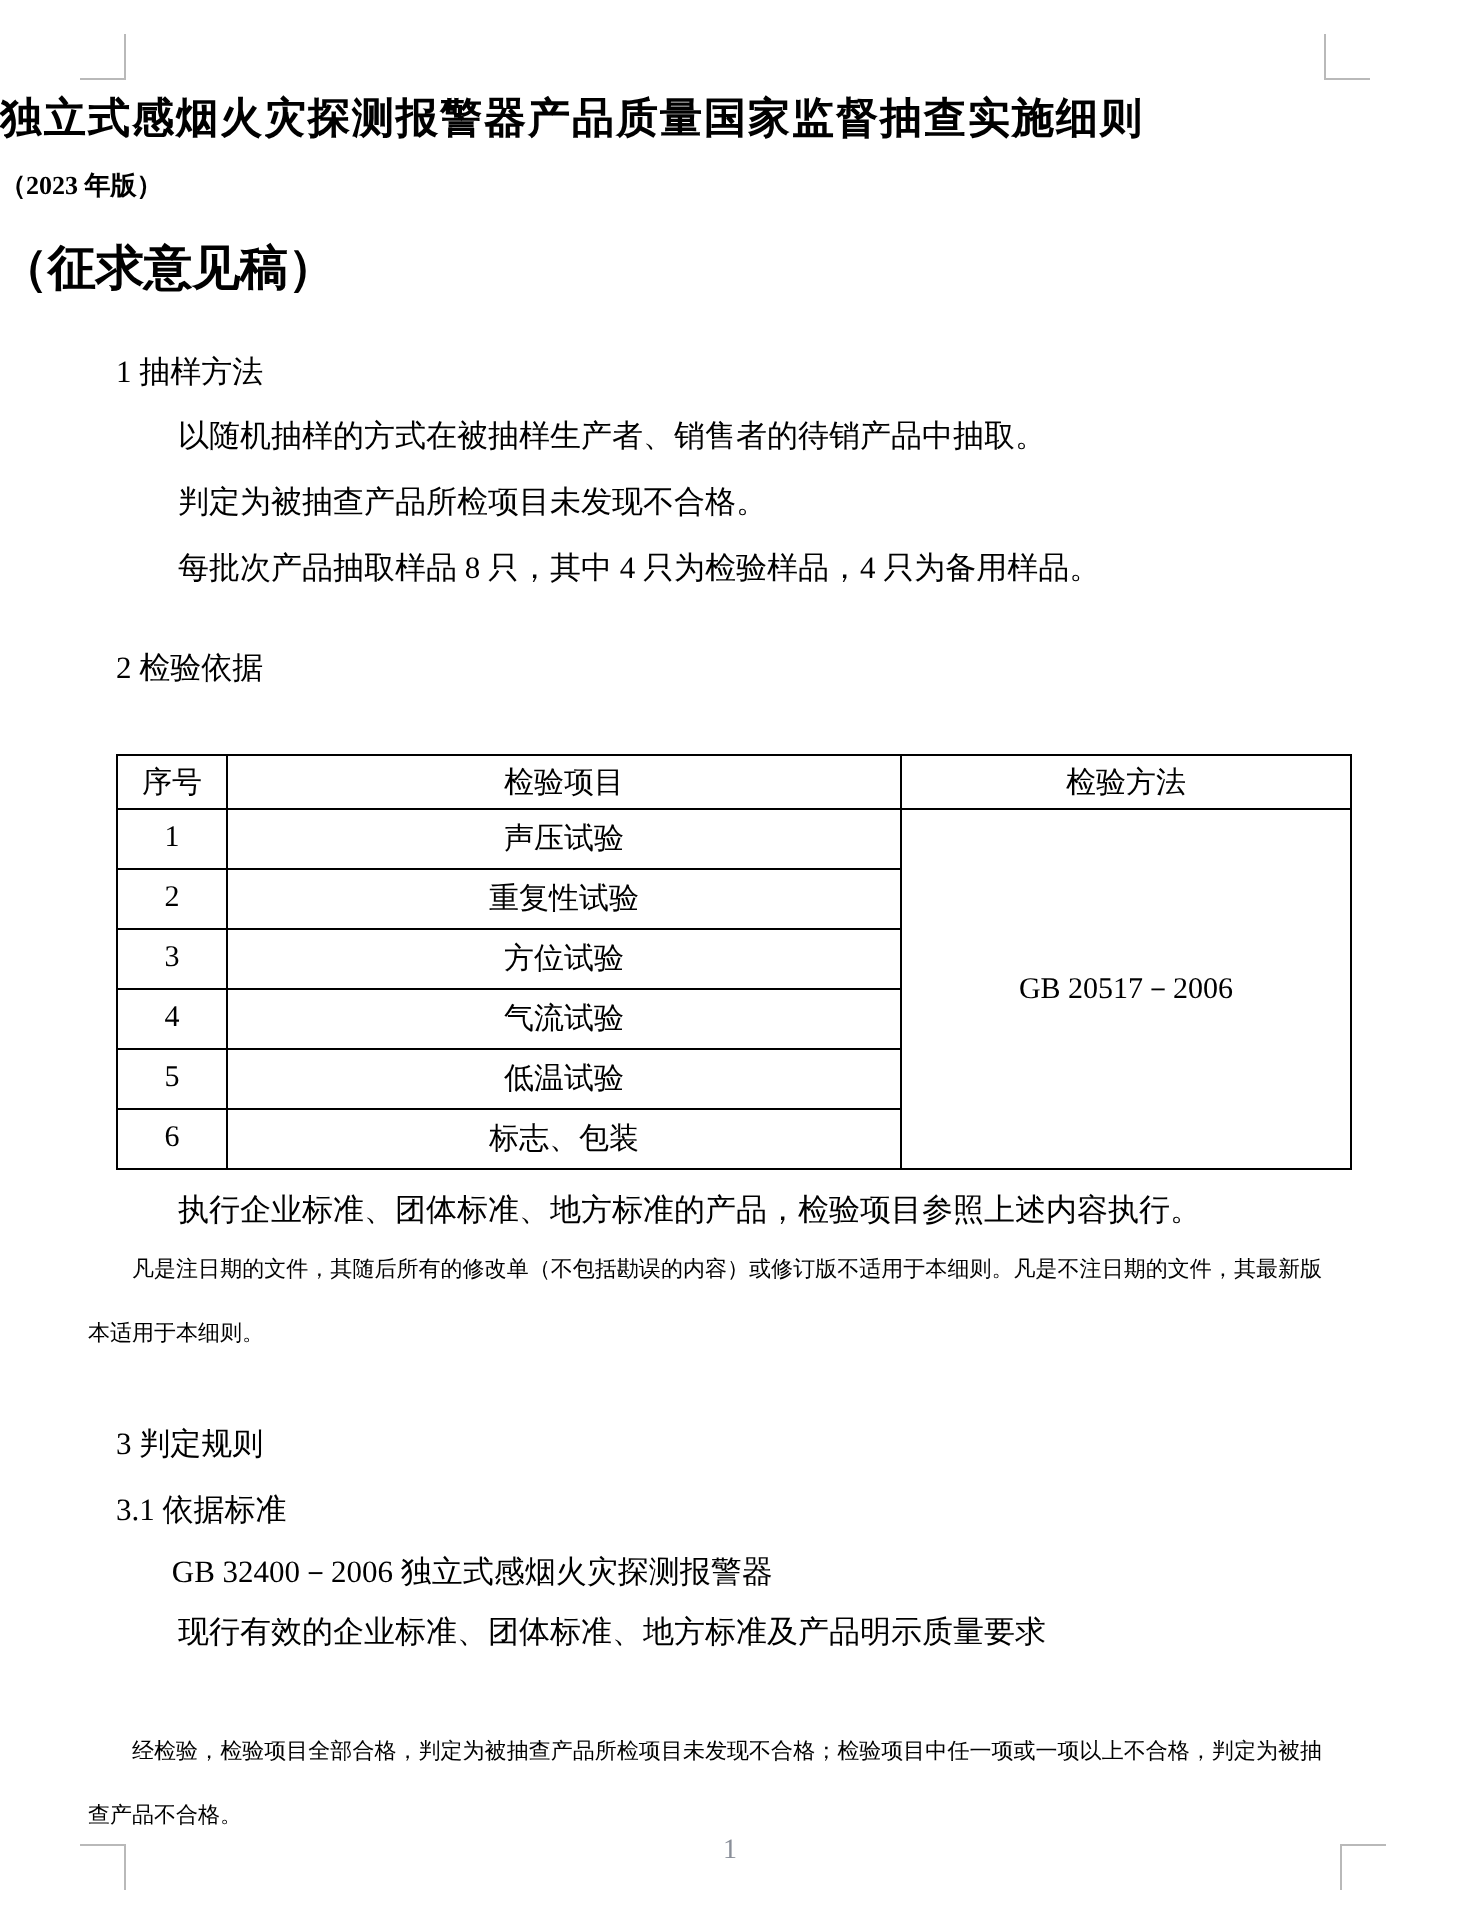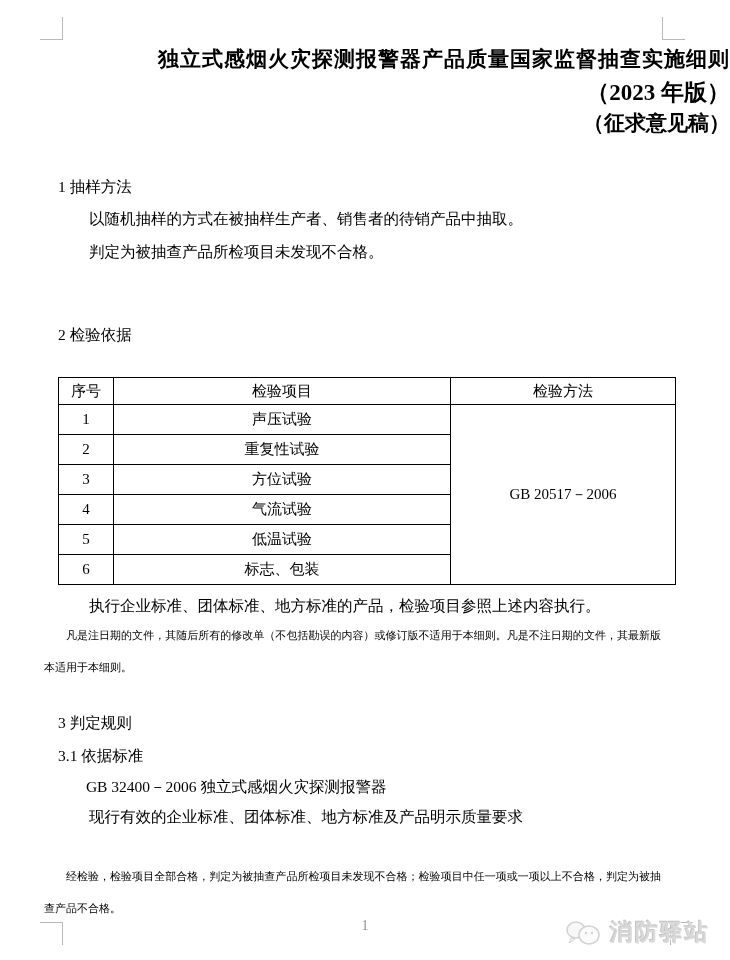--- a/index.html
+++ b/index.html
@@ -15,24 +15,24 @@
   }
   .page{position:relative;width:730px;height:960px;background:var(--page-bg);}
 
   
   .crop{position:absolute;width:22px;height:22px;}
   .crop.tl{left:40px;top:17px;border-right:1px solid var(--crop-mark);border-bottom:1px solid var(--crop-mark);}
   .crop.tr{left:662px;top:17px;border-left:1px solid var(--crop-mark);border-bottom:1px solid var(--crop-mark);}
   .crop.bl{left:40px;top:922px;border-right:1px solid var(--crop-mark);border-top:1px solid var(--crop-mark);}
   .crop.br{left:670px;top:922px;border-left:1px solid var(--crop-mark);border-top:1px solid var(--crop-mark);}
 
-  .title-block{position:absolute;top:44px;left:0;width:730px;text-align:right;font-weight:bold;}
+  .title-block{position:absolute;top:44px;left:0;width:730px;text-align:left;font-weight:bold;}
   .title-l1{font-size:21px;line-height:30px;letter-spacing:1px;}
-  .title-l2{font-size:23px;line-height:26px;margin-top:6px;}
-  .title-l3{font-size:21px;line-height:26px;margin-top:4px;}
+  .title-l2{font-size:13px;line-height:26px;margin-top:6px;}
+  .title-l3{font-size:24px;line-height:26px;margin-top:18px;font-family:Liberation Mono, monospace;}
 
   .line{position:absolute;left:58px;width:617px;font-size:15.5px;line-height:22px;text-align:justify;white-space:nowrap;}
   .para{position:absolute;left:44px;width:617px;font-size:11px;line-height:32px;text-align:justify;}
   .ind{text-indent:2em;}
   .ind-sm{text-indent:1.8em;}
 
   table.spec{
     position:absolute;left:58px;top:377px;width:617px;
     border-collapse:collapse;table-layout:fixed;
   }
@@ -68,20 +68,21 @@
 
   <div class="title-block">
     <div class="title-l1">独立式感烟火灾探测报警器产品质量国家监督抽查实施细则</div>
     <div class="title-l2">（2023 年版）</div>
     <div class="title-l3">（征求意见稿）</div>
   </div>
 
   <div class="line" style="top:176px">1 抽样方法</div>
   <div class="line ind" style="top:208px">以随机抽样的方式在被抽样生产者、销售者的待销产品中抽取。</div>
   <div class="line ind" style="top:241px">判定为被抽查产品所检项目未发现不合格。</div>
+  <div class="line ind" style="top:274px">每批次产品抽取样品 8 只，其中 4 只为检验样品，4 只为备用样品。</div>
 
   <div class="line" style="top:324px">2 检验依据</div>
 
   <table class="spec">
     <colgroup>
       <col style="width:55px">
         <col style="width:337px">
         <col style="width:225px">
     </colgroup>
     <tbody>
@@ -122,24 +123,14 @@
   <div class="para ind" style="top:619px">凡是注日期的文件，其随后所有的修改单（不包括勘误的内容）或修订版不适用于本细则。凡是不注日期的文件，其最新版本适用于本细则。</div>
 
   <div class="line" style="top:712px">3 判定规则</div>
   <div class="line" style="top:745px">3.1 依据标准</div>
   <div class="line ind-sm" style="top:776px">GB 32400－2006 独立式感烟火灾探测报警器</div>
   <div class="line ind" style="top:806px">现行有效的企业标准、团体标准、地方标准及产品明示质量要求</div>
   <div class="para ind" style="top:860px">经检验，检验项目全部合格，判定为被抽查产品所检项目未发现不合格；检验项目中任一项或一项以上不合格，判定为被抽查产品不合格。</div>
 
   <div class="page-number">1</div>
 
-  <div class="watermark">
-    <svg width="38" height="28" viewBox="0 0 38 28">
-      <ellipse cx="11" cy="11" rx="9" ry="8" fill="#f7f7f7" stroke="#d2d2d2" stroke-width="1.5"></ellipse>
-      <ellipse cx="24" cy="16" rx="10" ry="9" fill="#fbfbfb" stroke="#d2d2d2" stroke-width="1.5"></ellipse>
-      <circle cx="21" cy="14" r="1.2" fill="#d2d2d2"></circle>
-      <circle cx="27" cy="14" r="1.2" fill="#d2d2d2"></circle>
-      <path d="M6 19 L4 24 L10 20 Z" fill="#f7f7f7" stroke="#d2d2d2" stroke-width="1"></path>
-    </svg>
-    <span>消防驿站</span>
-  </div>
 
 </div>
 
 </body></html>

